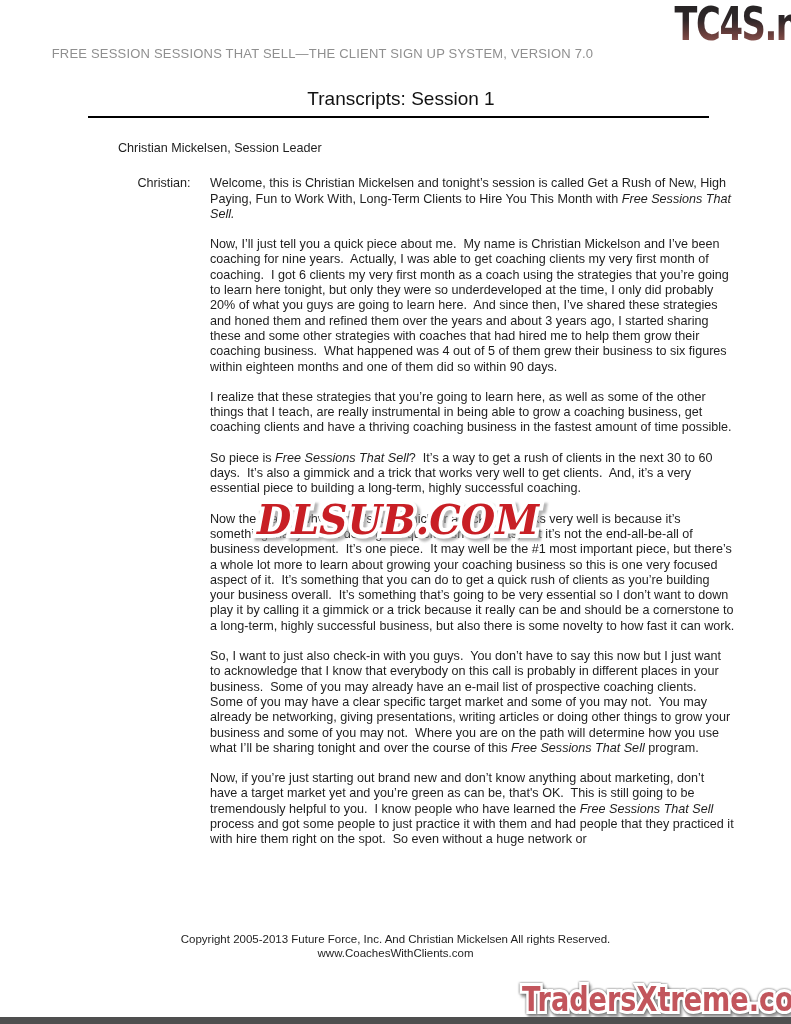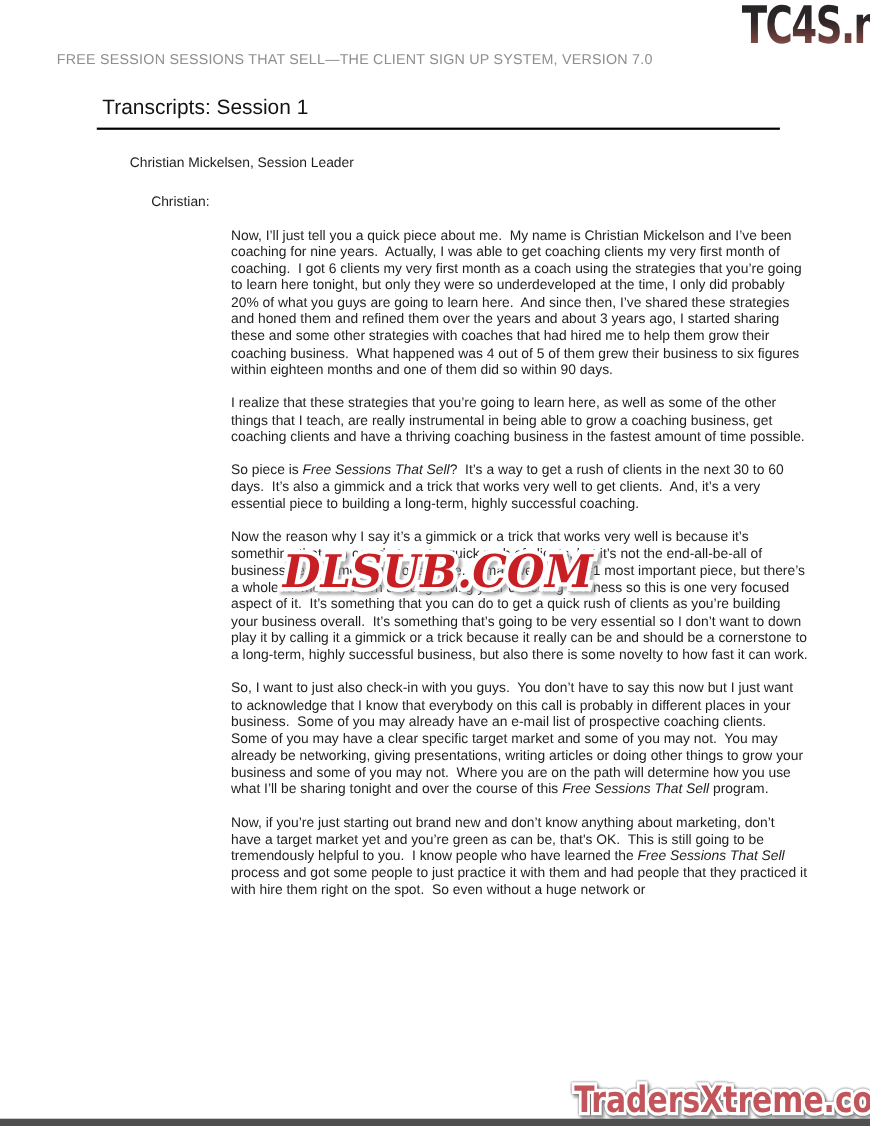--- a/index.html
+++ b/index.html
@@ -20,21 +20,21 @@
 
   
   .doc-header {
     position:absolute; top:46px; left:0; width:645px; text-align:center;
     color:#8f8f8f; font-size:13px; letter-spacing:0.2px;
   }
 
   
   .title-block {
     position:absolute; top:88px; left:88px; width:621px;
-    border-bottom:2px solid #000; padding-bottom:6px;
+    border-bottom:2px solid #000; padding-bottom:6px;text-align:center;
   }
   .title-block h1 {
     margin:0; padding-left:5px; font-size:19px; font-weight:400; color:#121212;
   }
 
   
   .transcript {
     position:absolute; top:141px; left:93px; width:617px;
     font-size:12.6px; line-height:15.3px; color:#1e1e1e;margin-left:25px;
   }
@@ -84,20 +84,21 @@
 
   <div class="title-block">
     <h1>Transcripts: Session 1</h1>
   </div>
 
   <div class="transcript">
     <p class="leader">Christian Mickelsen, Session Leader</p>
 
     <div class="row">
       <div class="speaker">Christian:</div>
+      <div class="para"><span>Welcome, this is Christian Mickelsen and tonight’s session is called Get a Rush of New, High Paying, Fun to Work With, Long-Term Clients to Hire You This Month with </span><em>Free Sessions That Sell.</em></div>
     </div>
     <div class="row">
       <div class="speaker"></div>
       <div class="para"><span>Now, I’ll just tell you a quick piece about me.  My name is Christian Mickelson and I’ve been coaching for nine years.  Actually, I was able to get coaching clients my very first month of coaching.  I got 6 clients my very first month as a coach using the strategies that you’re going to learn here tonight, but only they were so underdeveloped at the time, I only did probably 20% of what you guys are going to learn here.  And since then, I’ve shared these strategies and honed them and refined them over the years and about 3 years ago, I started sharing these and some other strategies with coaches that had hired me to help them grow their coaching business.  What happened was 4 out of 5 of them grew their business to six figures within eighteen months and one of them did so within 90 days.</span></div>
     </div>
     <div class="row">
       <div class="speaker"></div>
       <div class="para"><span>I realize that these strategies that you’re going to learn here, as well as some of the other things that I teach, are really instrumental in being able to grow a coaching business, get coaching clients and have a thriving coaching business in the fastest amount of time possible.</span></div>
     </div>
     <div class="row">
@@ -111,20 +112,24 @@
     <div class="row">
       <div class="speaker"></div>
       <div class="para"><span>So, I want to just also check-in with you guys.  You don’t have to say this now but I just want to acknowledge that I know that everybody on this call is probably in different places in your business.  Some of you may already have an e-mail list of prospective coaching clients.  Some of you may have a clear specific target market and some of you may not.  You may already be networking, giving presentations, writing articles or doing other things to grow your business and some of you may not.  Where you are on the path will determine how you use what I’ll be sharing tonight and over the course of this </span><em>Free Sessions That Sell</em><span> program.</span></div>
     </div>
     <div class="row">
       <div class="speaker"></div>
       <div class="para"><span>Now, if you’re just starting out brand new and don’t know anything about marketing, don’t have a target market yet and you’re green as can be, that's OK.  This is still going to be tremendously helpful to you.  I know people who have learned the </span><em>Free Sessions That Sell</em><span> process and got some people to just practice it with them and had people that they practiced it with hire them right on the spot.  So even without a huge network or</span></div>
     </div>
   </div>
 
+  <div class="footer">
+    <div>Copyright 2005-2013 Future Force, Inc. And Christian Mickelsen All rights Reserved.</div>
+    <div>www.CoachesWithClients.com</div>
+  </div>
 
   <div class="wm-center">
     <svg width="300" height="64" viewBox="0 0 300 64">
       <text x="150" y="47" text-anchor="middle" textLength="282" lengthAdjust="spacingAndGlyphs">DLSUB.COM</text>
     </svg>
   </div>
 
   <div class="wm-bottom">
     <svg width="330" height="52" viewBox="0 0 330 52">
       <text x="165" y="36" text-anchor="middle" textLength="300" lengthAdjust="spacingAndGlyphs">TradersXtreme.com</text>

